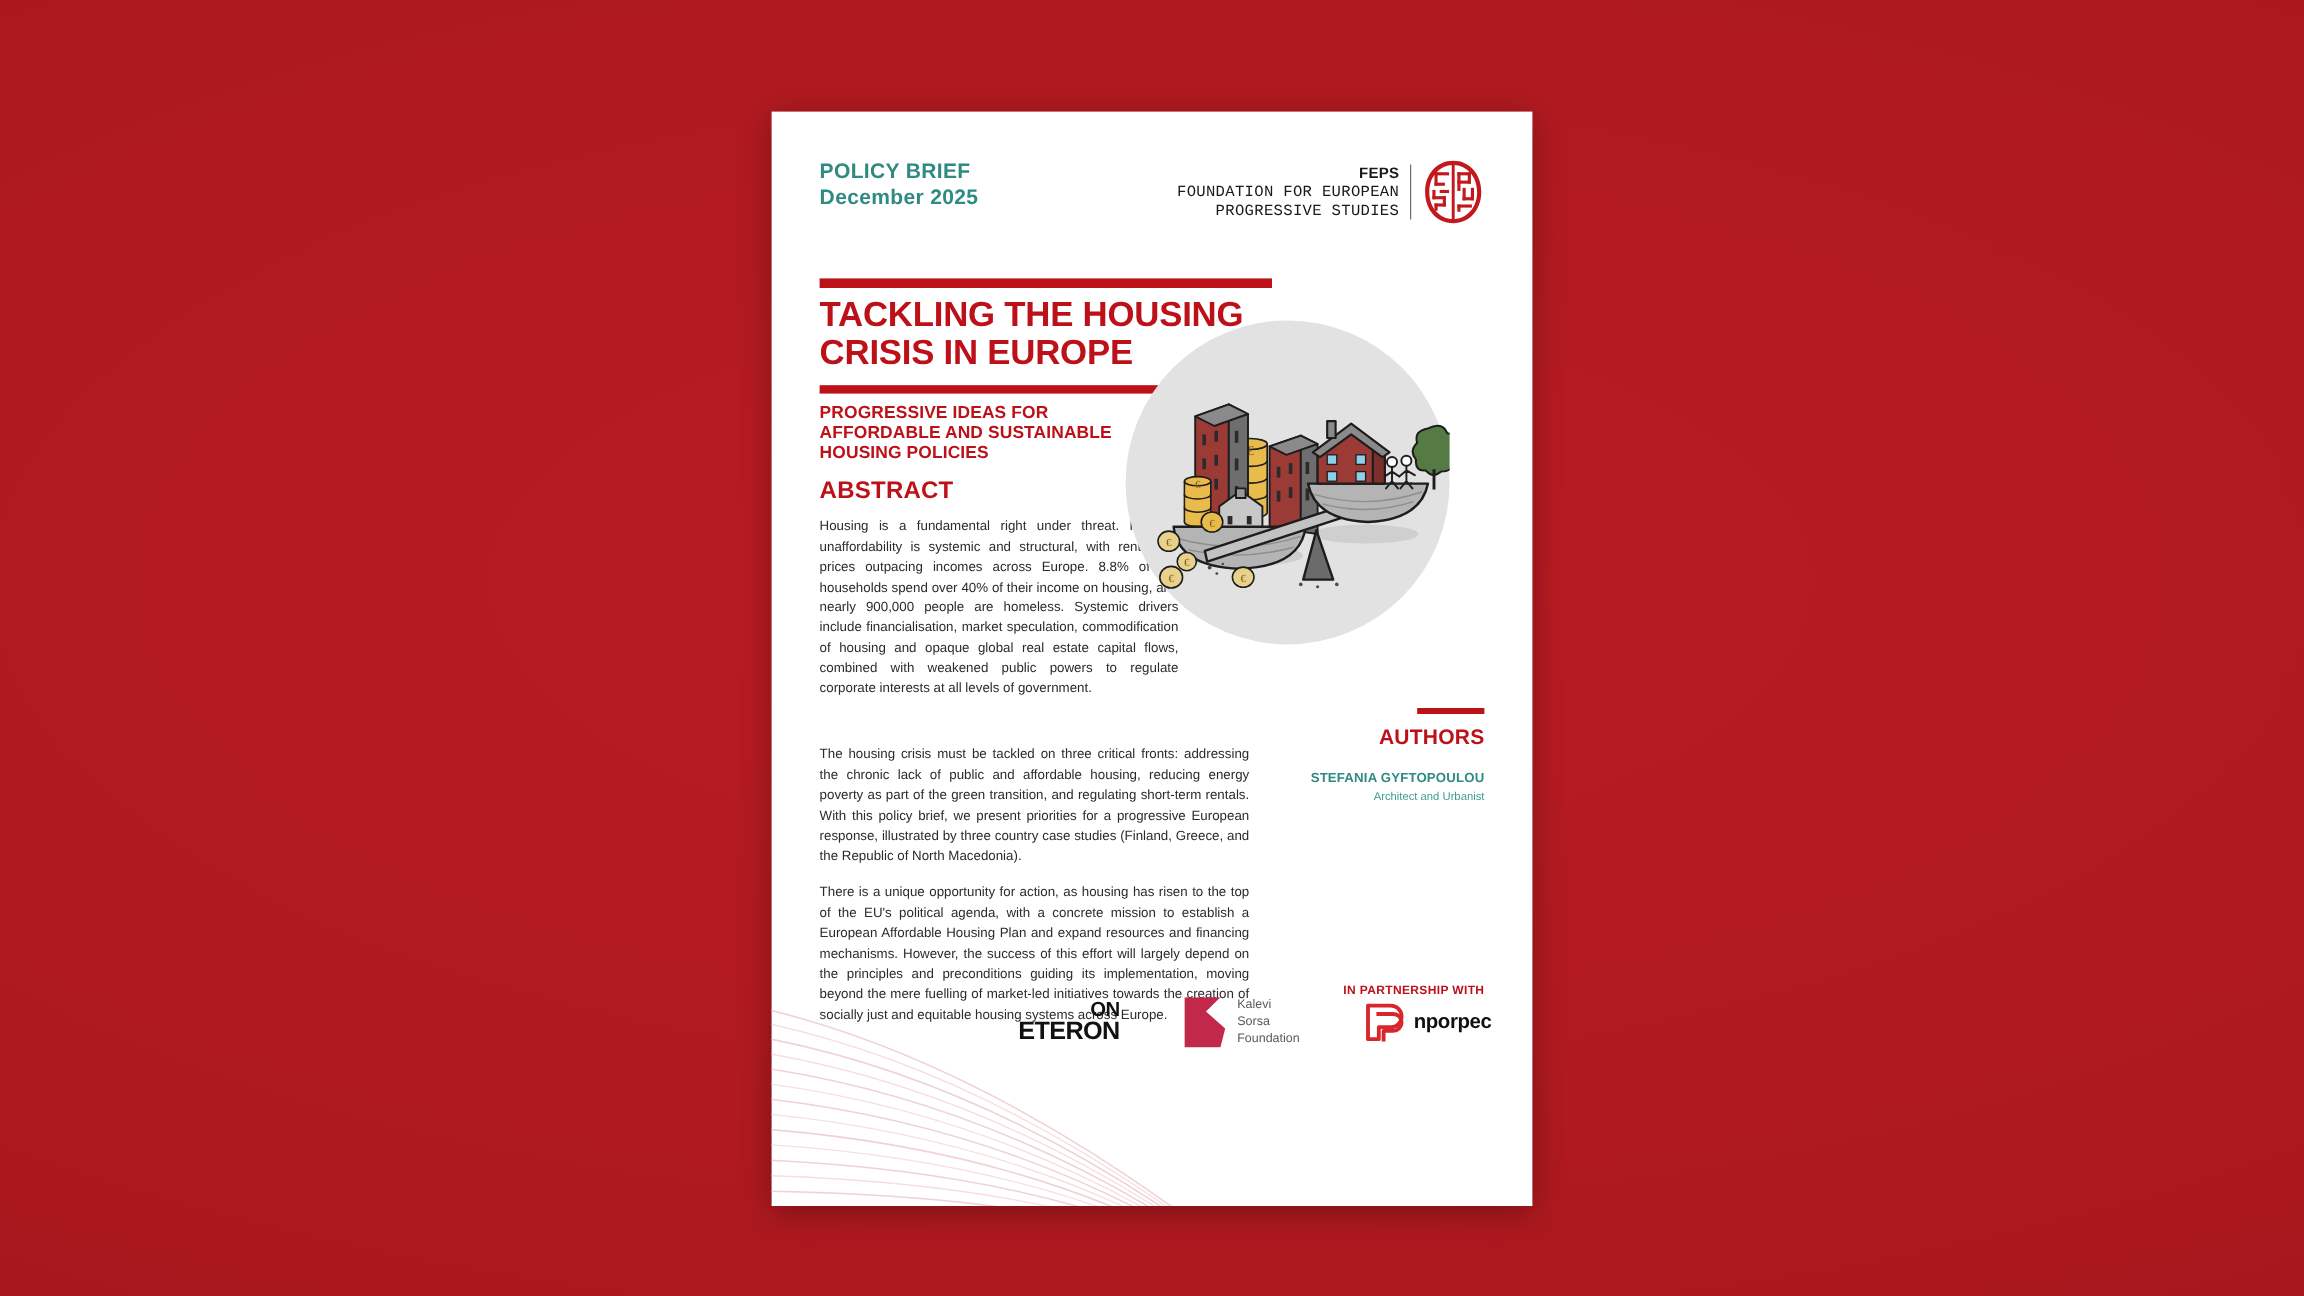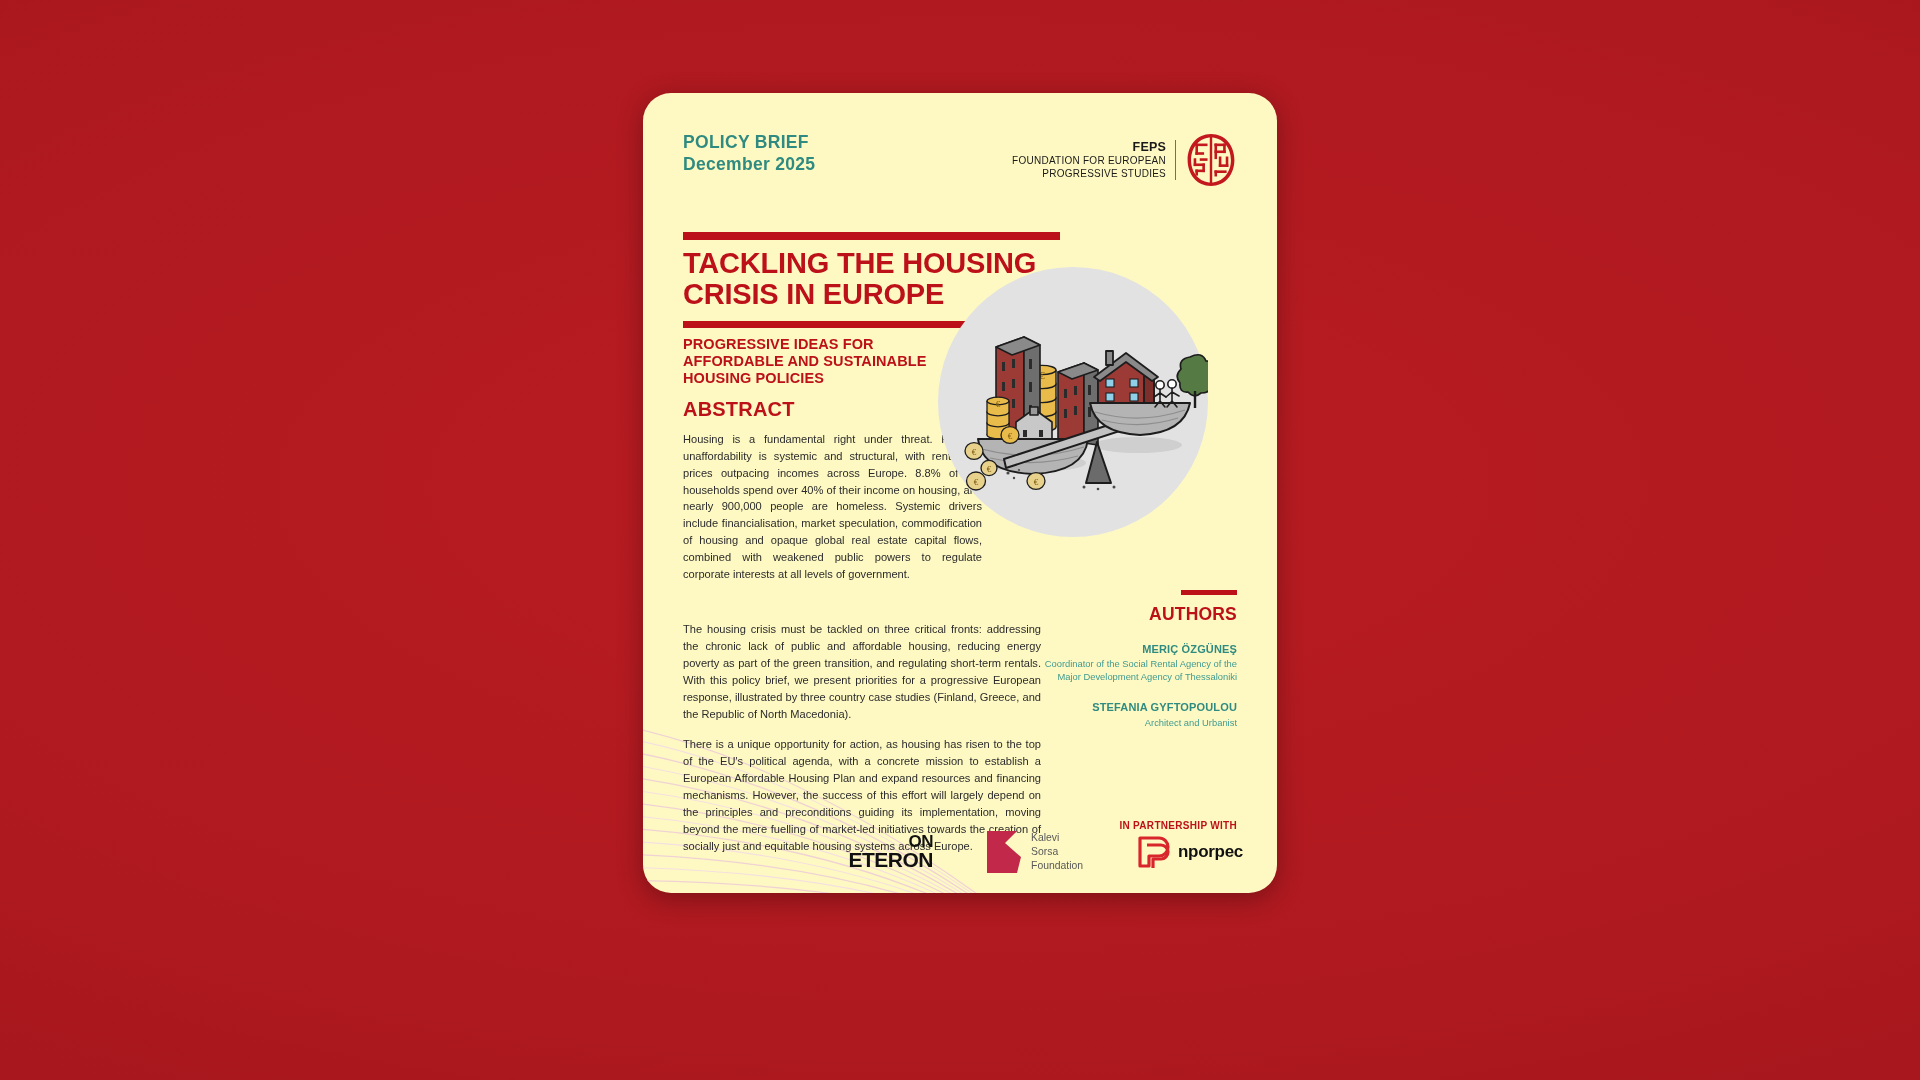--- a/index.html
+++ b/index.html
@@ -21,25 +21,24 @@
     background:
       radial-gradient(ellipse 120% 90% at 50% 45%, #b91c22 0%, #ae191f 55%, #9d1419 100%);
   }
 
   
   .page {
     position: absolute;
     left: 643px;
     top: 93px;
     width: 634px;
-    height: 800px;
-    background: #fef9c3;
+    height: 912px;
+    background: #ffffff;
     box-shadow: 0 6px 26px rgba(0,0,0,0.30);
     overflow: hidden;
-    border-radius: 28px;
   }
 
   
   .arcs {
     position: absolute;
     left: -40px;
     bottom: -30px;
     width: 420px;
     height: 230px;
     pointer-events: none;
@@ -84,23 +83,24 @@
     line-height: 1.22;
     padding-right: 9px;
     border-right: 1.5px solid #6f6f6f;
   }
   .feps-acronym {
     font-size: 12.5px;
     font-weight: bold;
     letter-spacing: 0.2px;
   }
   .feps-sub {
-    font-size: 10px;
+    font-size: 13px;
     letter-spacing: 0.25px;
     white-space: nowrap;
+    font-family: Liberation Mono, monospace;
   }
   .feps-mark { width: 52px; height: 54px; display:block; }
 
   
   .rule-top {
     position: absolute;
     left: 40px;
     top: 139px;
     width: 377px;
     height: 8px;
@@ -533,24 +533,20 @@
     <div class="abstract-wide">
       <p>The housing crisis must be tackled on three critical fronts: addressing the chronic lack of public and affordable housing, reducing energy poverty as part of the green transition, and regulating short-term rentals. With this policy brief, we present priorities for a progressive European response, illustrated by three country case studies (Finland, Greece, and the Republic of North Macedonia).</p>
       <p>There is a unique opportunity for action, as housing has risen to the top of the EU's political agenda, with a concrete mission to establish a European Affordable Housing Plan and expand resources and financing mechanisms. However, the success of this effort will largely depend on the principles and preconditions guiding its implementation, moving beyond the mere fuelling of market-led initiatives towards the creation of socially just and equitable housing systems across Europe.</p>
     </div>
 
     <div class="authors">
       <div class="authors-rule"></div>
       <div class="authors-heading">AUTHORS</div>
 
       <div class="author">
-        <div class="author-name">MERIÇ ÖZGÜNEŞ</div>
-        <div class="author-role">Coordinator of the Social Rental Agency of the Major Development Agency of Thessaloniki</div>
-      </div>
-      <div class="author">
         <div class="author-name">STEFANIA GYFTOPOULOU</div>
         <div class="author-role">Architect and Urbanist</div>
       </div>
     </div>
 
     <div class="partners-heading">IN PARTNERSHIP WITH</div>
     <div class="partners-row">
 
       <div class="logo-eteron">
         <span class="on">ON</span>

